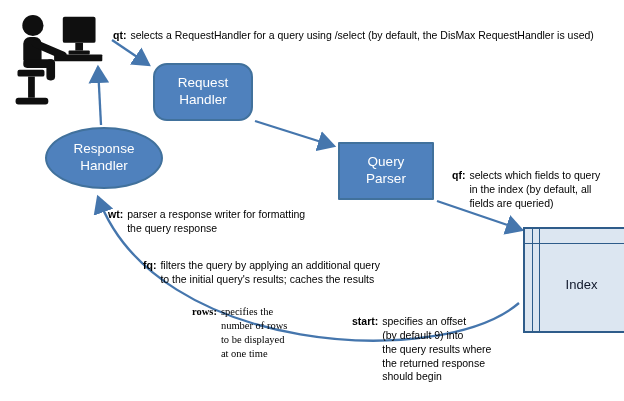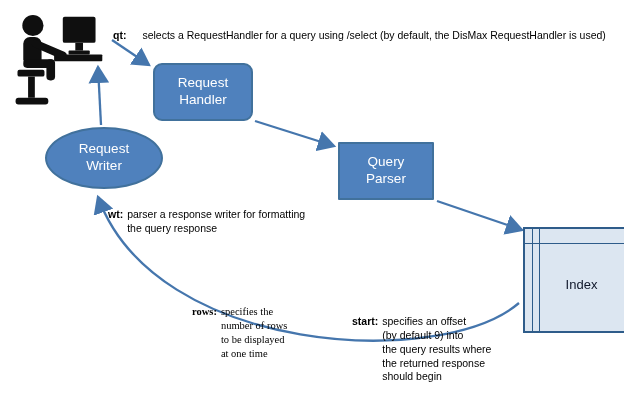--- a/index.html
+++ b/index.html
@@ -7,21 +7,21 @@
     position:relative; width:624px; height:401px; background:#ffffff;
     font-family:"Liberation Sans", sans-serif; color:#000; overflow:hidden;
   }
 
   
   .node {
     position:absolute; display:flex; align-items:center; justify-content:center;
     text-align:center; color:#ffffff; font-size:13.5px; line-height:1.25;
     background:#4f81bd; border:2px solid #41719c; box-sizing:border-box;
   }
-  #request-handler { left:153px; top:63px;  width:100px; height:58px; border-radius:9px; }
+  #request-handler { left:153px; top:63px;  width:100px; height:58px; border-radius:14px; }
   #request-handler span { display:inline-block; width:64px; }
   #query-parser    { left:338px; top:142px; width:96px;  height:58px; border-radius:1px; }
   #query-parser span { display:inline-block; width:50px; }
   #response-writer { left:45px;  top:127px; width:118px; height:62px; border-radius:50%; }
   #response-writer span { display:inline-block; width:72px; }
 
   #index-node {
     position:absolute; left:523px; top:227px; width:105px; height:106px;
     background:#dce6f1; border:2px solid #2e5c8a; box-sizing:border-box;
     display:flex; align-items:center; justify-content:center;
@@ -29,21 +29,21 @@
   }
   #index-node .hline { position:absolute; left:0; right:0; top:14px; border-top:1.5px solid #2e5c8a; }
   #index-node .vline1 { position:absolute; top:0; bottom:0; left:7px;  border-left:1.5px solid #2e5c8a; }
   #index-node .vline2 { position:absolute; top:0; bottom:0; left:14px; border-left:1.5px solid #2e5c8a; }
   #index-node span { position:relative; padding-left:12px; padding-top:8px; }
 
   
   .ann { position:absolute; display:flex; font-size:10.5px; line-height:1.32; }
   .ann b { margin-right:4px; white-space:nowrap; }
   .ann span { white-space:pre-line; }
-  #ann-qt      { left:113px; top:29px;  width:505px;gap:12px; }
+  #ann-qt      { left:113px; top:29px;  width:505px; }
   #ann-deftype { left:272px; top:89px;  width:262px; }
   #ann-qf      { left:452px; top:169px; width:170px; }
   #ann-wt      { left:88px;  top:208px; width:240px;margin-left:20px; }
   #ann-fq      { left:143px; top:259px; width:290px; }
   #ann-rows    { left:192px; top:305px; width:120px;font-family:Liberation Serif, serif; }
   #ann-start   { left:352px; top:315px; width:150px; }
 
   
   #arrows { position:absolute; left:0; top:0; width:624px; height:401px; pointer-events:none; }
   #arrows .stroke { stroke:#4576ad; stroke-width:2.3; fill:none; }
@@ -86,37 +86,48 @@
     <line class="stroke" x1="101" y1="125" x2="98" y2="67" marker-end="url(#arr)"></line>
   </svg>
 
   <div class="node" id="request-handler">
     <span>Request Handler</span>
   </div>
   <div class="node" id="query-parser">
     <span>Query Parser</span>
   </div>
   <div class="node" id="response-writer">
-    <span>Request Writer</span>
+    <span>Response Handler</span>
   </div>
   <div id="index-node">
     <i class="hline"></i>
     <i class="vline1"></i>
     <i class="vline2"></i>
     <span>Index</span>
   </div>
 
   <div class="ann" id="ann-qt">
     <b>qt:</b>
     <span>selects a RequestHandler for a query using /select (by default, the DisMax RequestHandler is used)</span>
   </div>
+  <div class="ann" id="ann-qf">
+    <b>qf:</b>
+    <span>selects which fields to query
+in the index (by default, all
+fields are queried)</span>
+  </div>
   <div class="ann" id="ann-wt">
     <b>wt:</b>
     <span>parser a response writer for formatting
 the query response</span>
+  </div>
+  <div class="ann" id="ann-fq">
+    <b>fq:</b>
+    <span>filters the query by applying an additional query
+to the initial query's results; caches the results</span>
   </div>
   <div class="ann" id="ann-rows">
     <b>rows:</b>
     <span>specifies the
 number of rows
 to be displayed
 at one time</span>
   </div>
   <div class="ann" id="ann-start">
     <b>start:</b>

